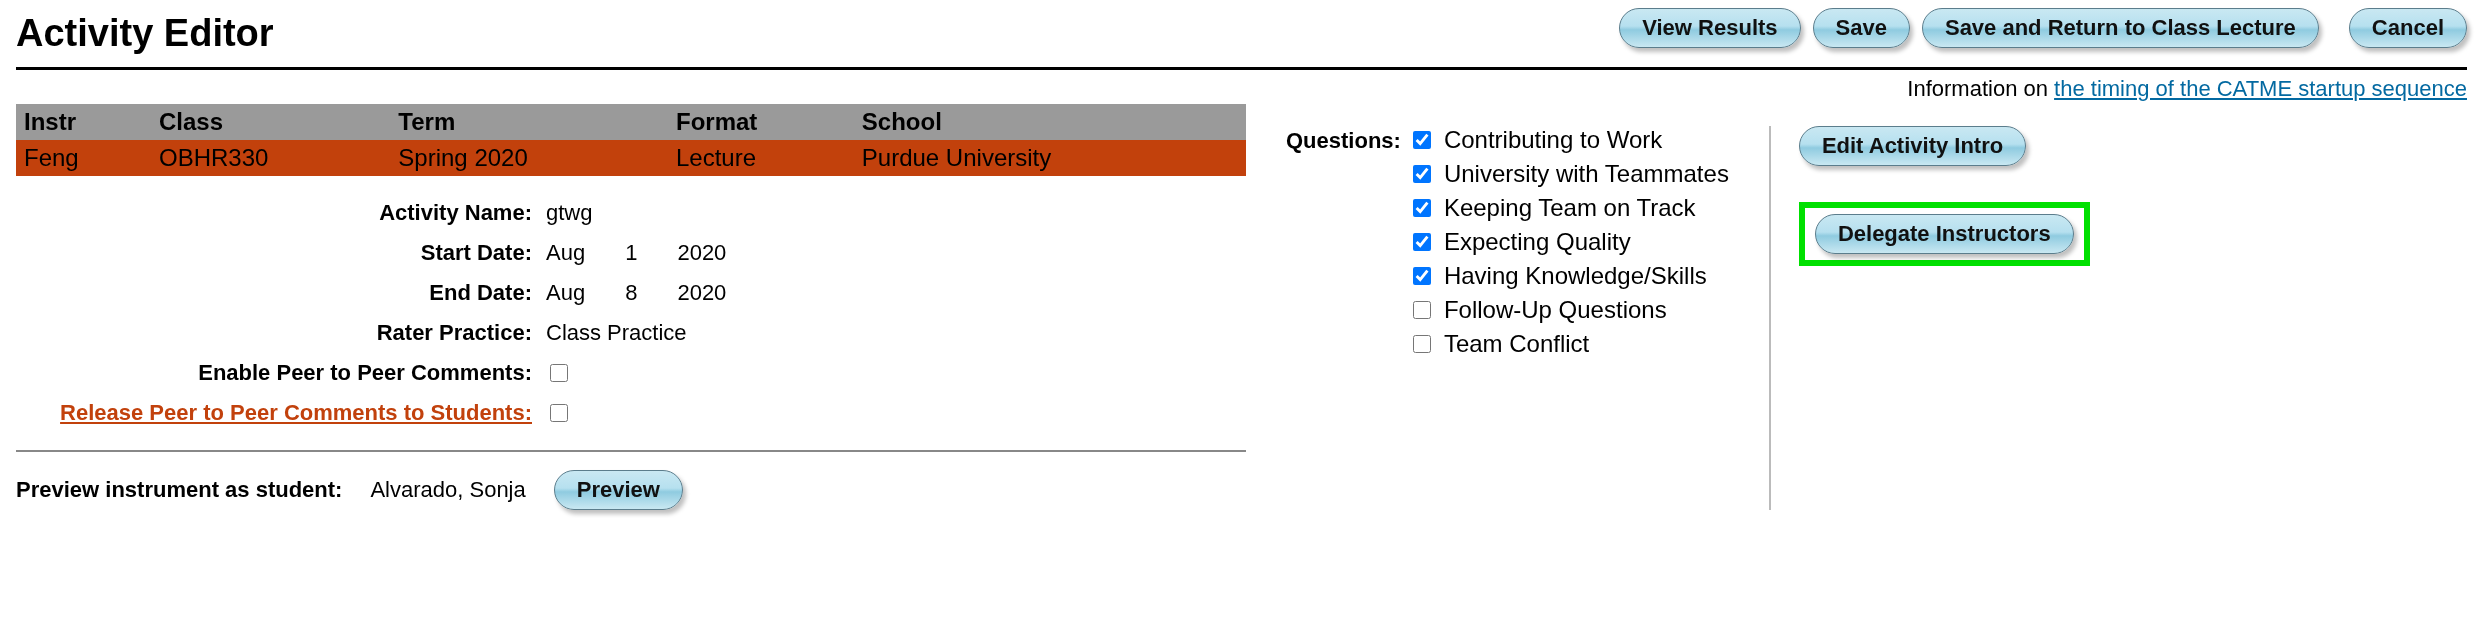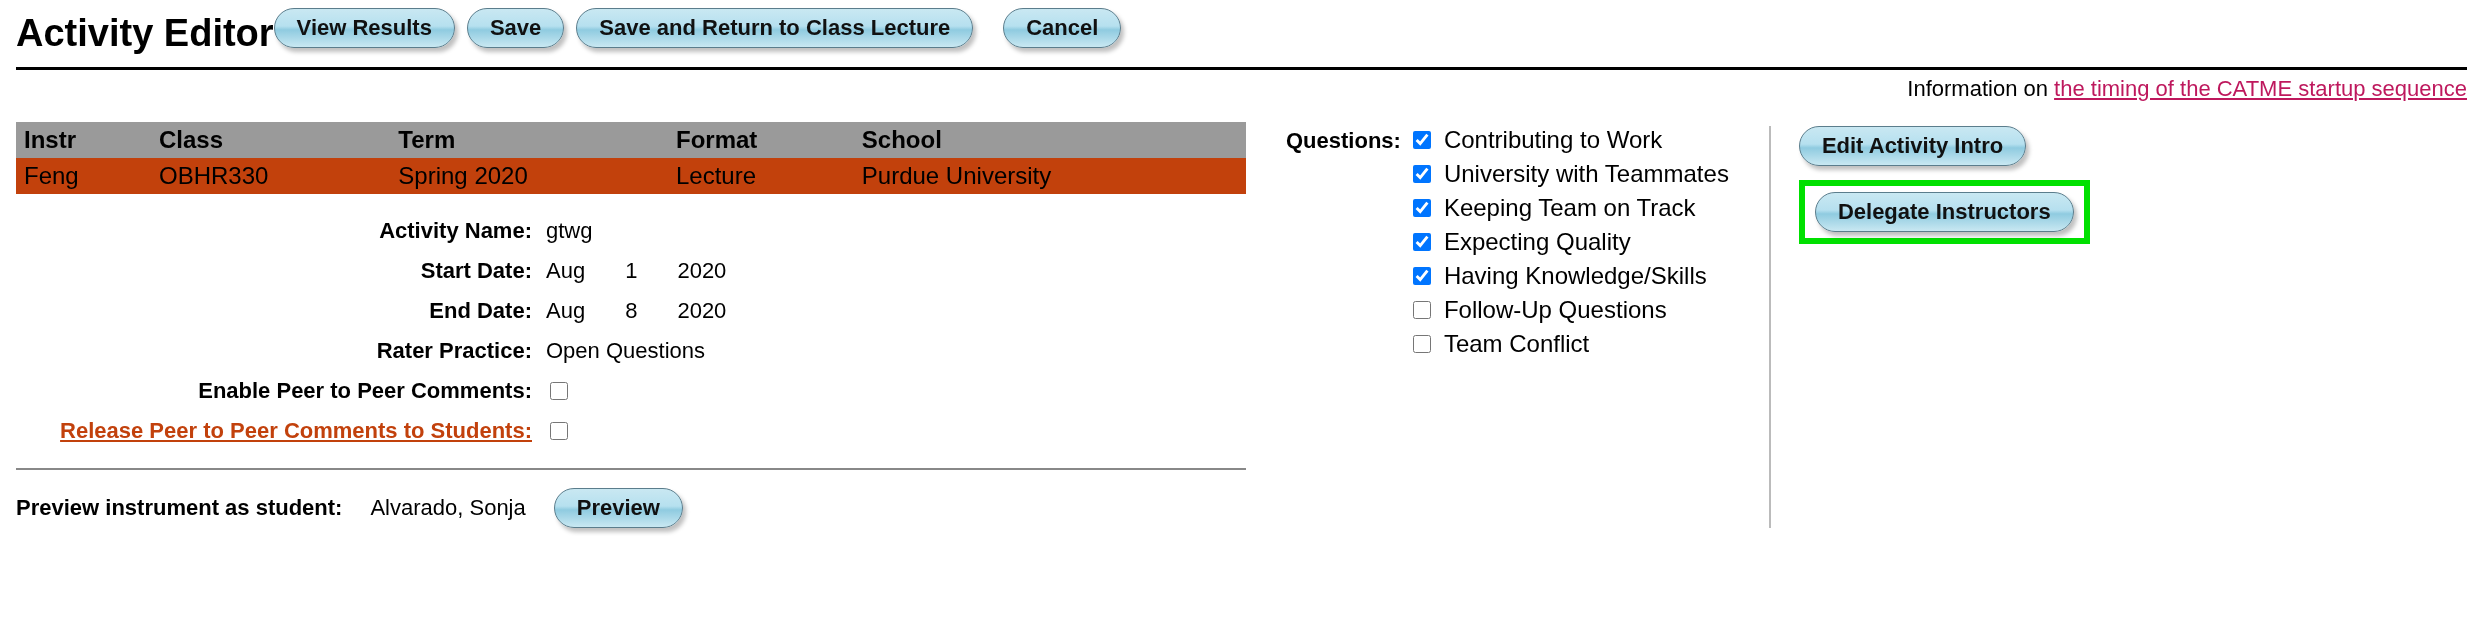--- a/index.html
+++ b/index.html
@@ -7,20 +7,21 @@
     margin: 0;
     padding: 8px 16px;
     font-family: Arial, Helvetica, sans-serif;
     font-size: 22px;
     color: #000;
     background: #fff;
     width: 2483px;
   }
   .header-row {
     display: flex;
+    justify-content: space-between;
     align-items: flex-start;
     border-bottom: 3px solid #000;
     padding-bottom: 8px;
   }
   .page-title {
     font-size: 38px;
     font-weight: bold;
     margin: 0;
     padding: 4px 0;
   }
@@ -40,32 +41,32 @@
     cursor: pointer;
     box-shadow: 3px 4px 4px rgba(0,0,0,0.25);
     white-space: nowrap;
   }
   .info-line {
     text-align: right;
     font-size: 22px;
     margin-top: 6px;
   }
   .info-line a {
-    color: #be185d;
+    color: #0369a1;
     text-decoration: underline;
   }
   .content-wrap {
     display: flex;
     gap: 40px;
   }
   .left-col { flex: 0 0 1230px; }
   .class-table {
     width: 100%;
     border-collapse: collapse;
-    margin-top: 20px;
+    margin-top: 2px;
   }
   .class-table th {
     background: #9a9a9a;
     text-align: left;
     font-weight: bold;
     font-size: 24px;
     padding: 4px 8px;
   }
   .class-table td {
     background: #c2410c;
@@ -127,21 +128,21 @@
   }
   .q-item {
     display: flex;
     align-items: center;
     gap: 10px;
     font-size: 24px;
   }
   .side-buttons {
     display: flex;
     flex-direction: column;
-    gap: 14px;
+    gap: 36px;
     border-left: 2px solid #bbb;
     padding-left: 28px;
     align-items: flex-start;
   }
   .highlight-box {
     border: 6px solid #00e000;
     padding: 6px 10px;
     display: inline-block;
   }
   .preview-row {
@@ -215,21 +216,21 @@
       <div class="detail-row">
         <div class="detail-label">End Date:</div>
         <div class="detail-value">
           <span>Aug</span>
           <span>8</span>
           <span>2020</span>
         </div>
       </div>
       <div class="detail-row">
         <div class="detail-label">Rater Practice:</div>
-        <div class="detail-value">Open Questions</div>
+        <div class="detail-value">Class Practice</div>
       </div>
       <div class="detail-row">
         <div class="detail-label">Enable Peer to Peer Comments:</div>
         <div class="detail-value">
             <input type="checkbox" style="">
           </div>
       </div>
       <div class="detail-row">
         <div class="detail-label link-label"><a href="#">Release Peer to Peer Comments to Students:</a></div>
         <div class="detail-value">

